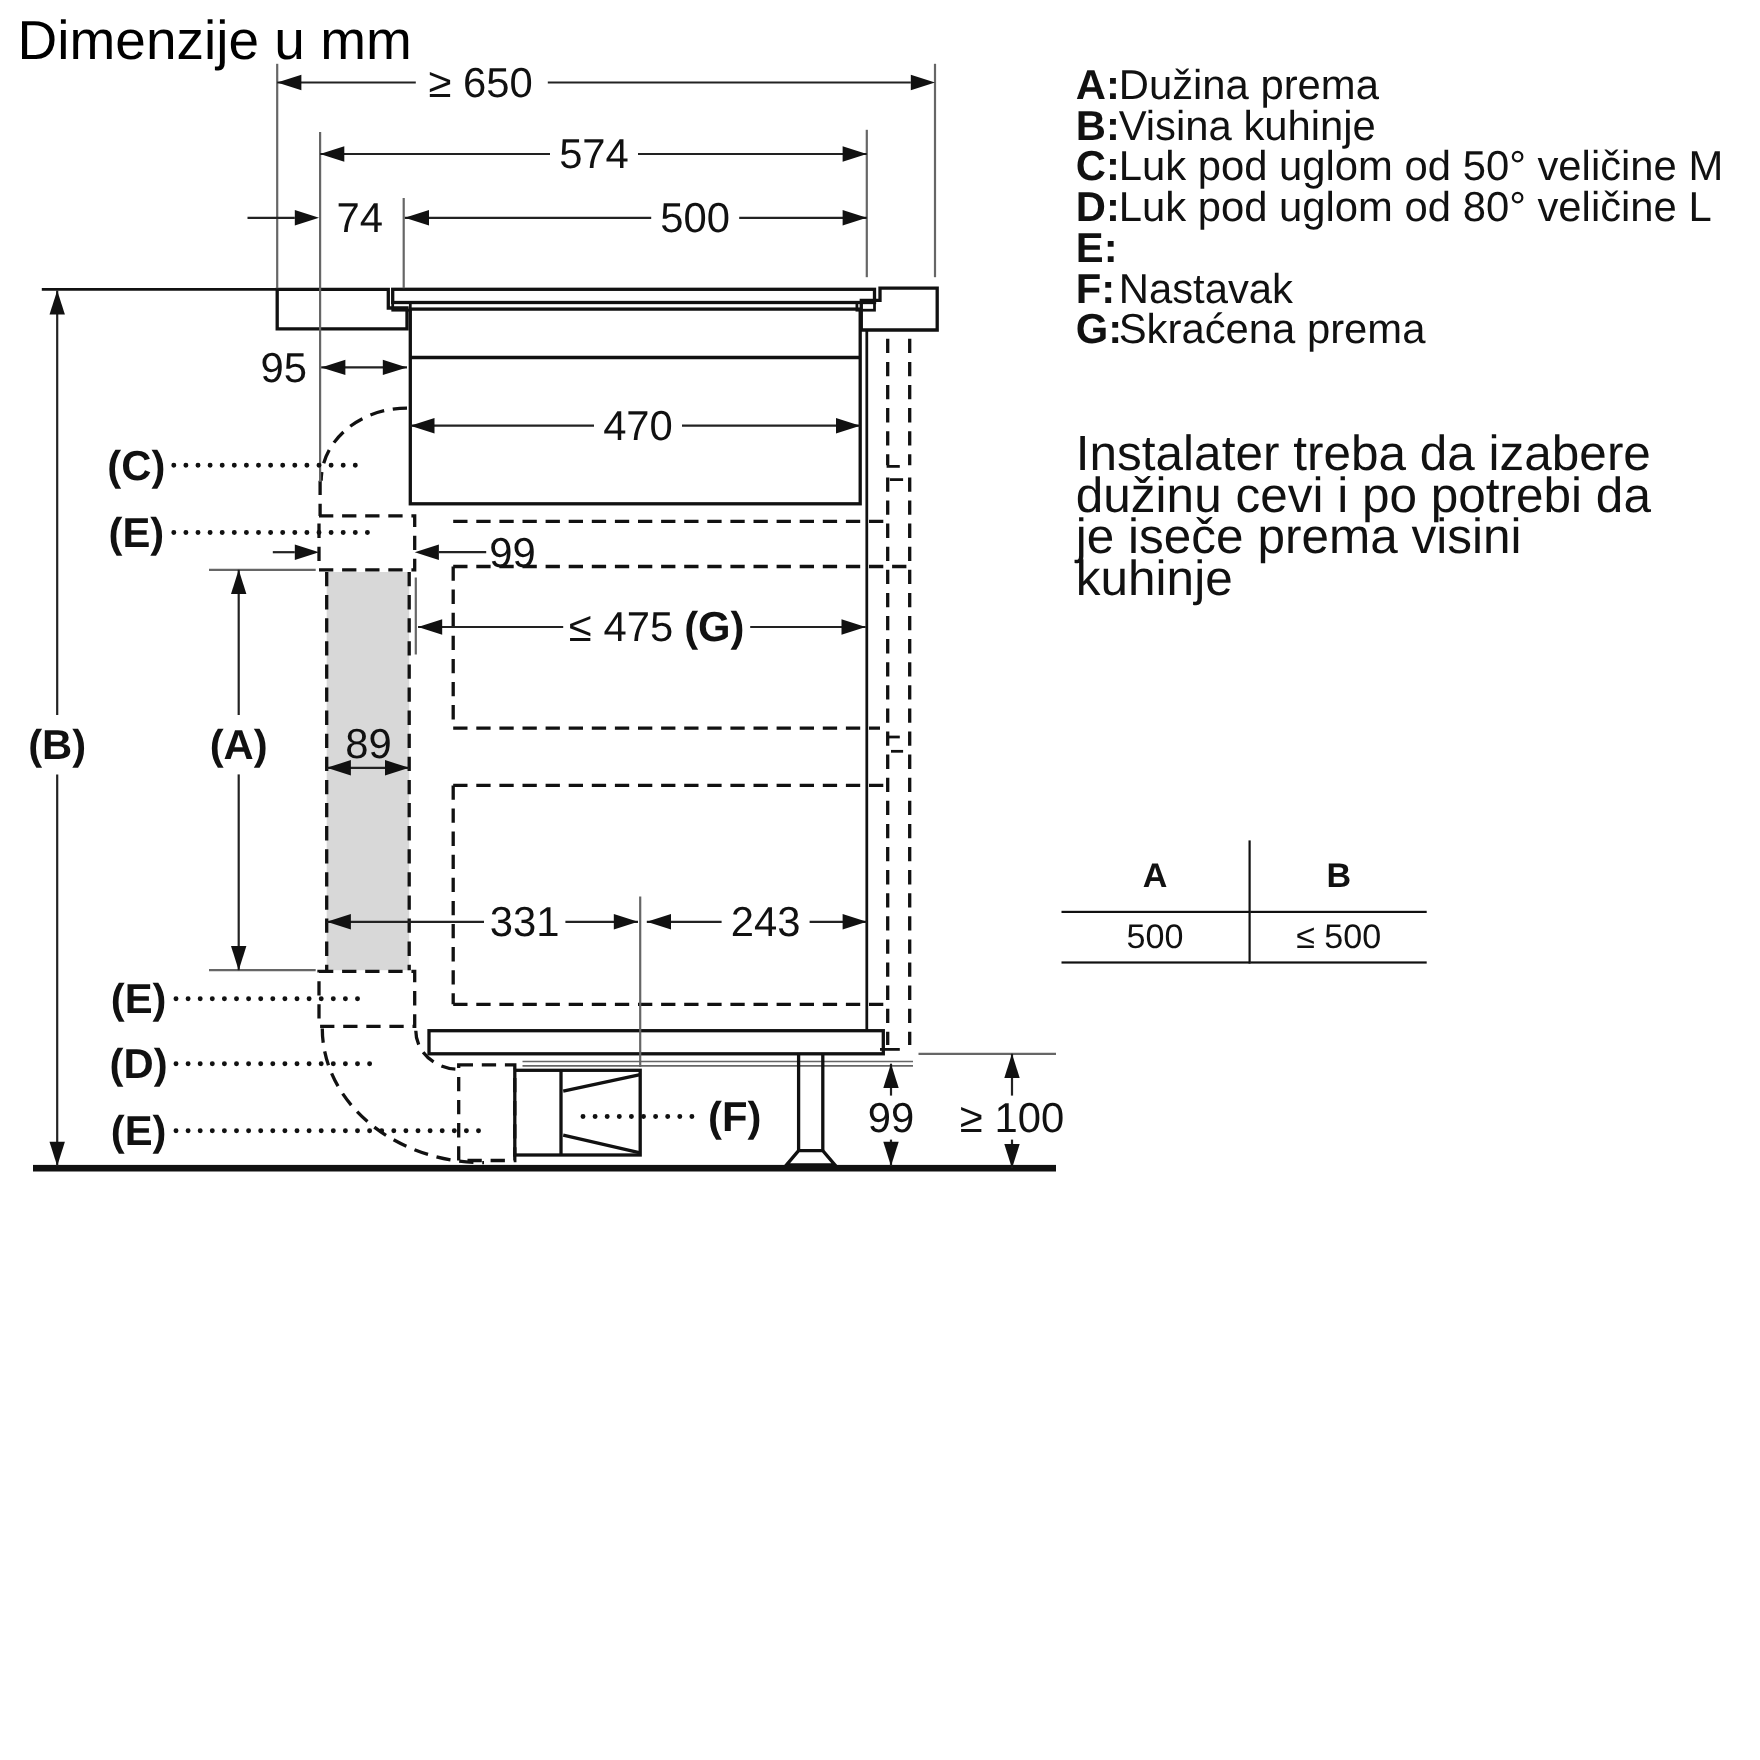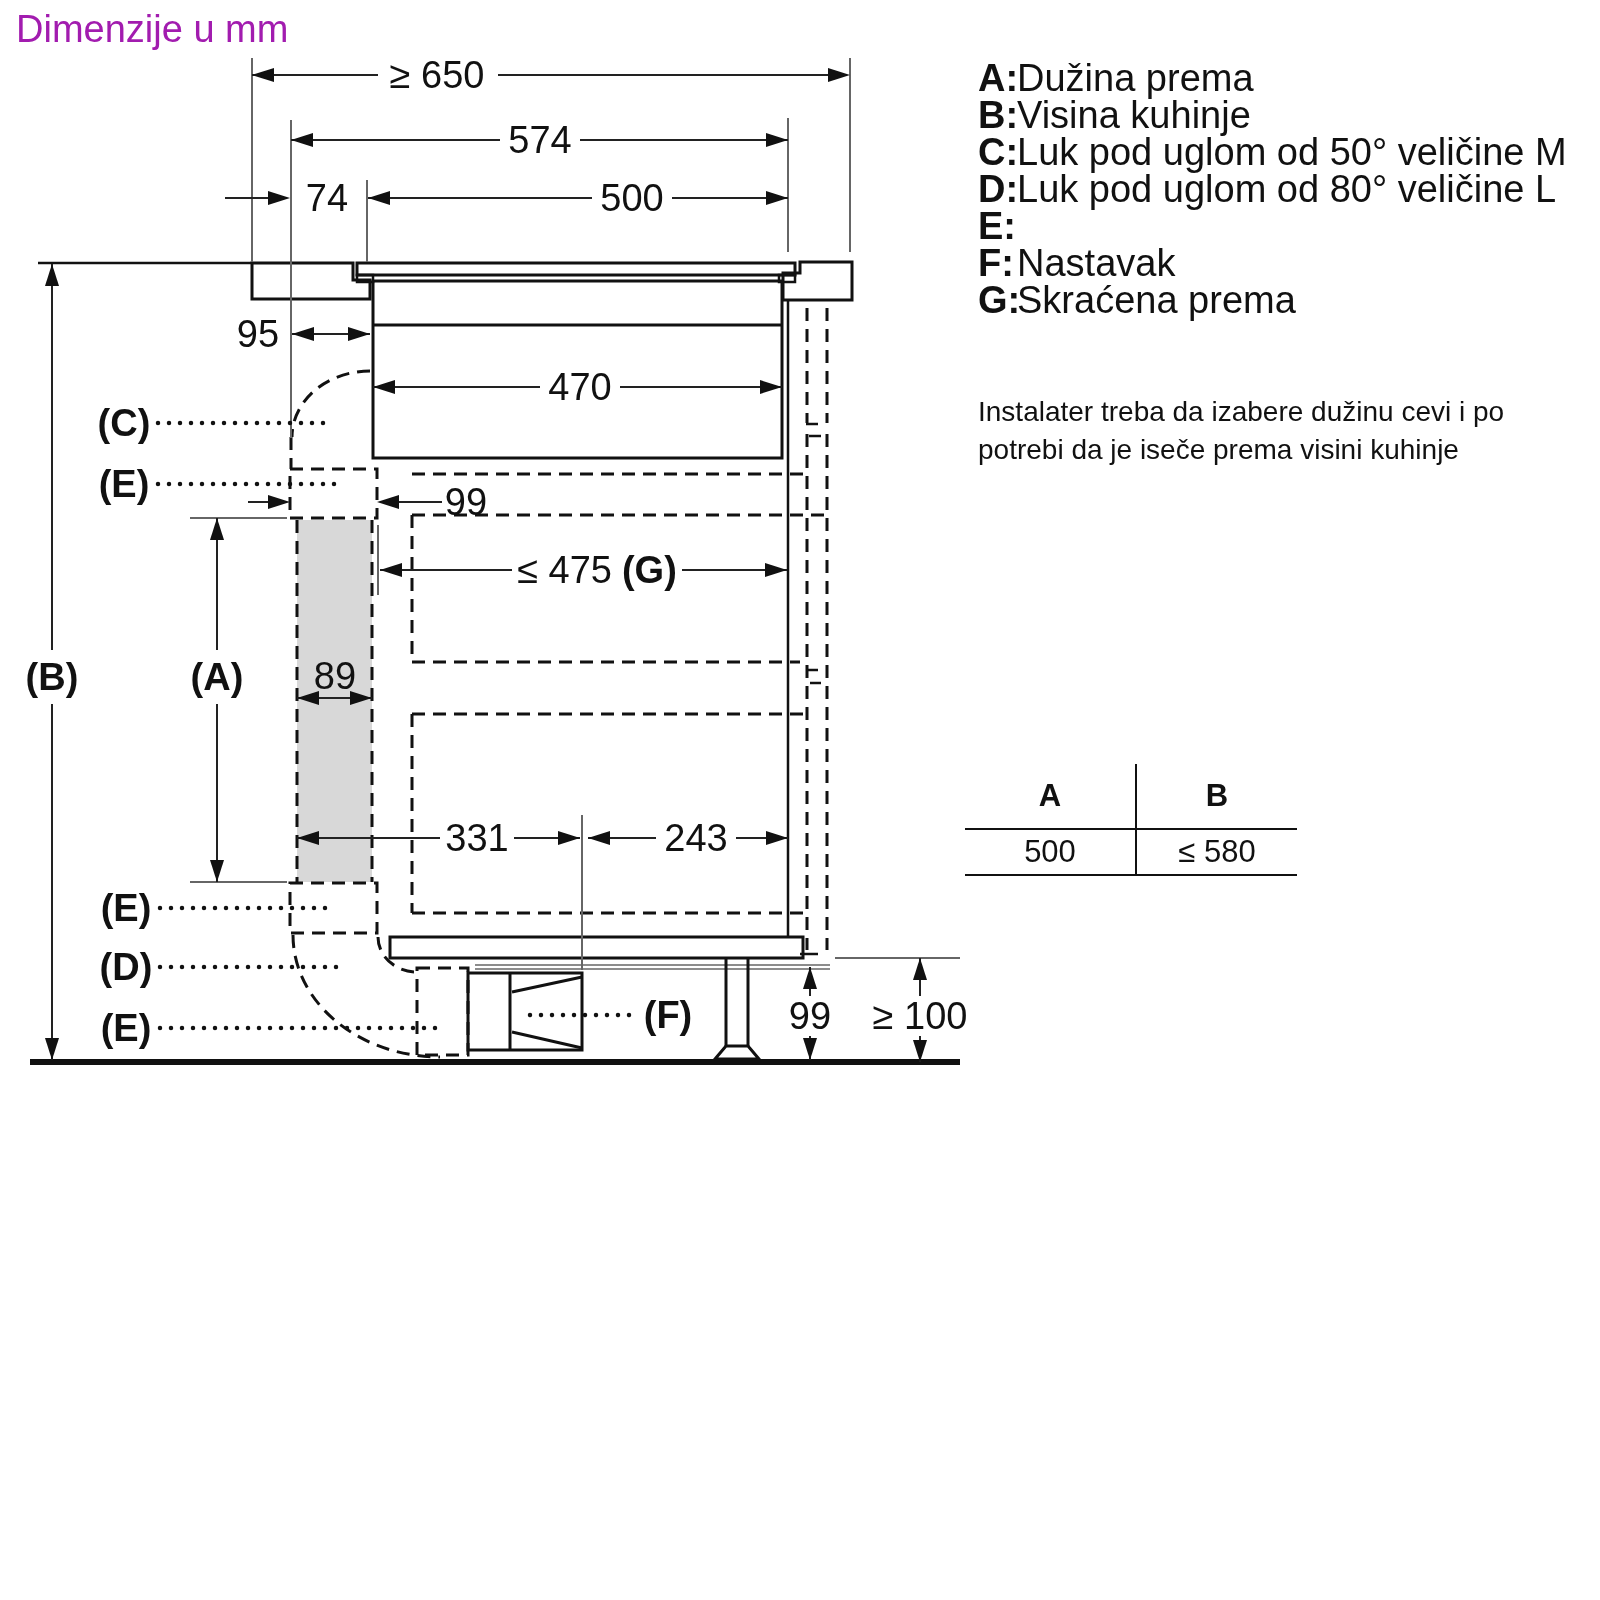--- a/index.html
+++ b/index.html
@@ -1,23 +1,23 @@
 <!DOCTYPE html>
 <html><head>
 <meta charset="utf-8">
 <style>
   html,body{margin:0;padding:0;background:#fff;}
   #page{position:relative;width:1600px;height:1600px;background:#fff;overflow:hidden;
         font-family:"Liberation Sans",sans-serif;color:#111;}
   #diagram-svg{position:absolute;left:0;top:0;}
-  .title{position:absolute;left:16px;top:8px;font-size:38px;color:#a21caf;text-align:right;}
+  .title{position:absolute;left:16px;top:8px;font-size:50px;color:#000000;text-align:right;}
   .legend{position:absolute;left:978px;top:60px;}
   .legend-row{display:flex;height:37px;line-height:37px;font-size:38px;white-space:nowrap;}
   .legend-key{font-weight:bold;width:39px;flex:0 0 39px;}
-  .note{position:absolute;left:978px;top:393px;width:556px;font-size:28px;line-height:38px;}
+  .note{position:absolute;left:978px;top:393px;width:556px;font-size:45px;line-height:38px;}
   .dim-table{position:absolute;left:965px;top:764px;border-collapse:collapse;font-size:31px;}
   .dim-table td{text-align:center;padding:0;}
   .dim-table .c1{width:170px;border-right:2px solid #111;}
   .dim-table .c2{width:160px;}
   .dim-table tr.hdr td{font-weight:bold;height:64px;border-bottom:2px solid #111;}
   .dim-table tr.r1 td{height:44px;border-bottom:2px solid #111;}
   .dim-table tr.r2 td{height:45px;}
   svg text{font-family:"Liberation Sans",sans-serif;font-size:38px;fill:#111;}
   svg text.lbl{font-weight:bold;}
   .obj{stroke:#111;stroke-width:3;fill:none;}
@@ -268,18 +268,18 @@
   <div class="note">Instalater treba da izabere dužinu cevi i po potrebi da je iseče prema visini kuhinje</div>
 
   <table class="dim-table">
     <tbody>
         <tr class="hdr">
       <td class="c1">A</td>
       <td class="c2">B</td>
     </tr>
     <tr class="r1">
       <td class="c1">500</td>
-      <td class="c2">≤ 580</td>
+      <td class="c2">≤ 500</td>
     </tr>
   </tbody>
     </table>
 
 </div>
 
 </body></html>

